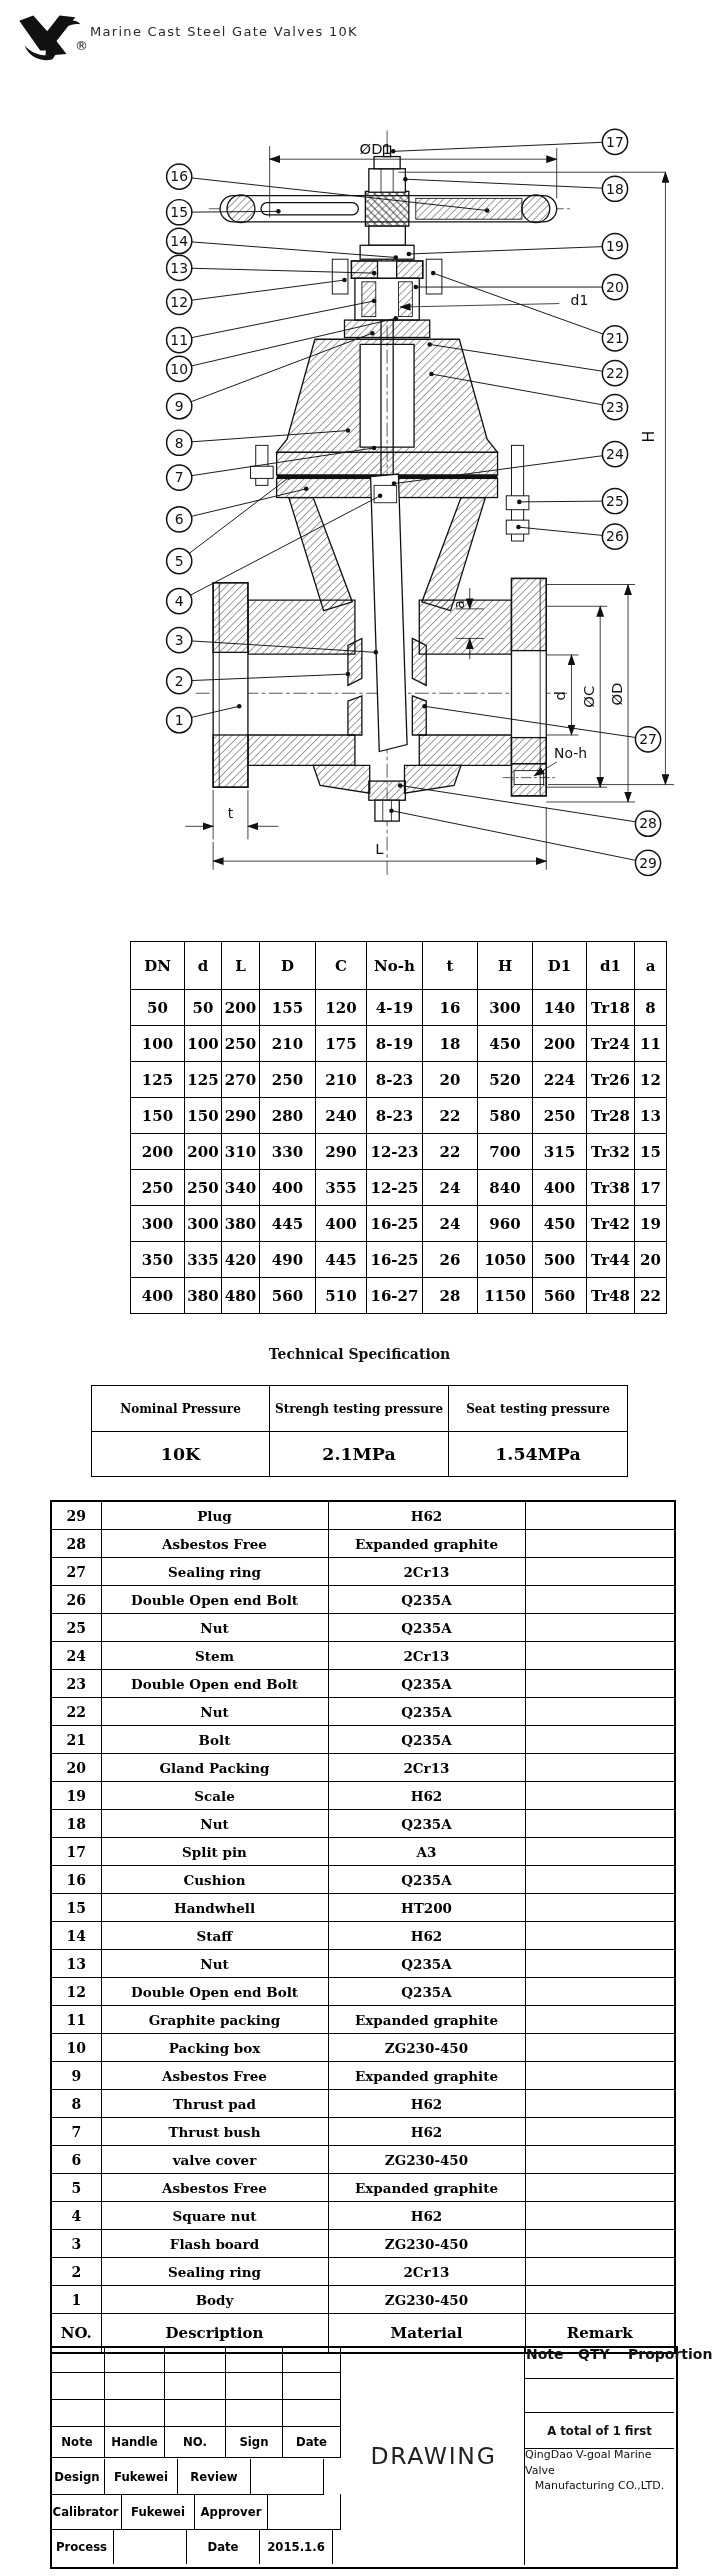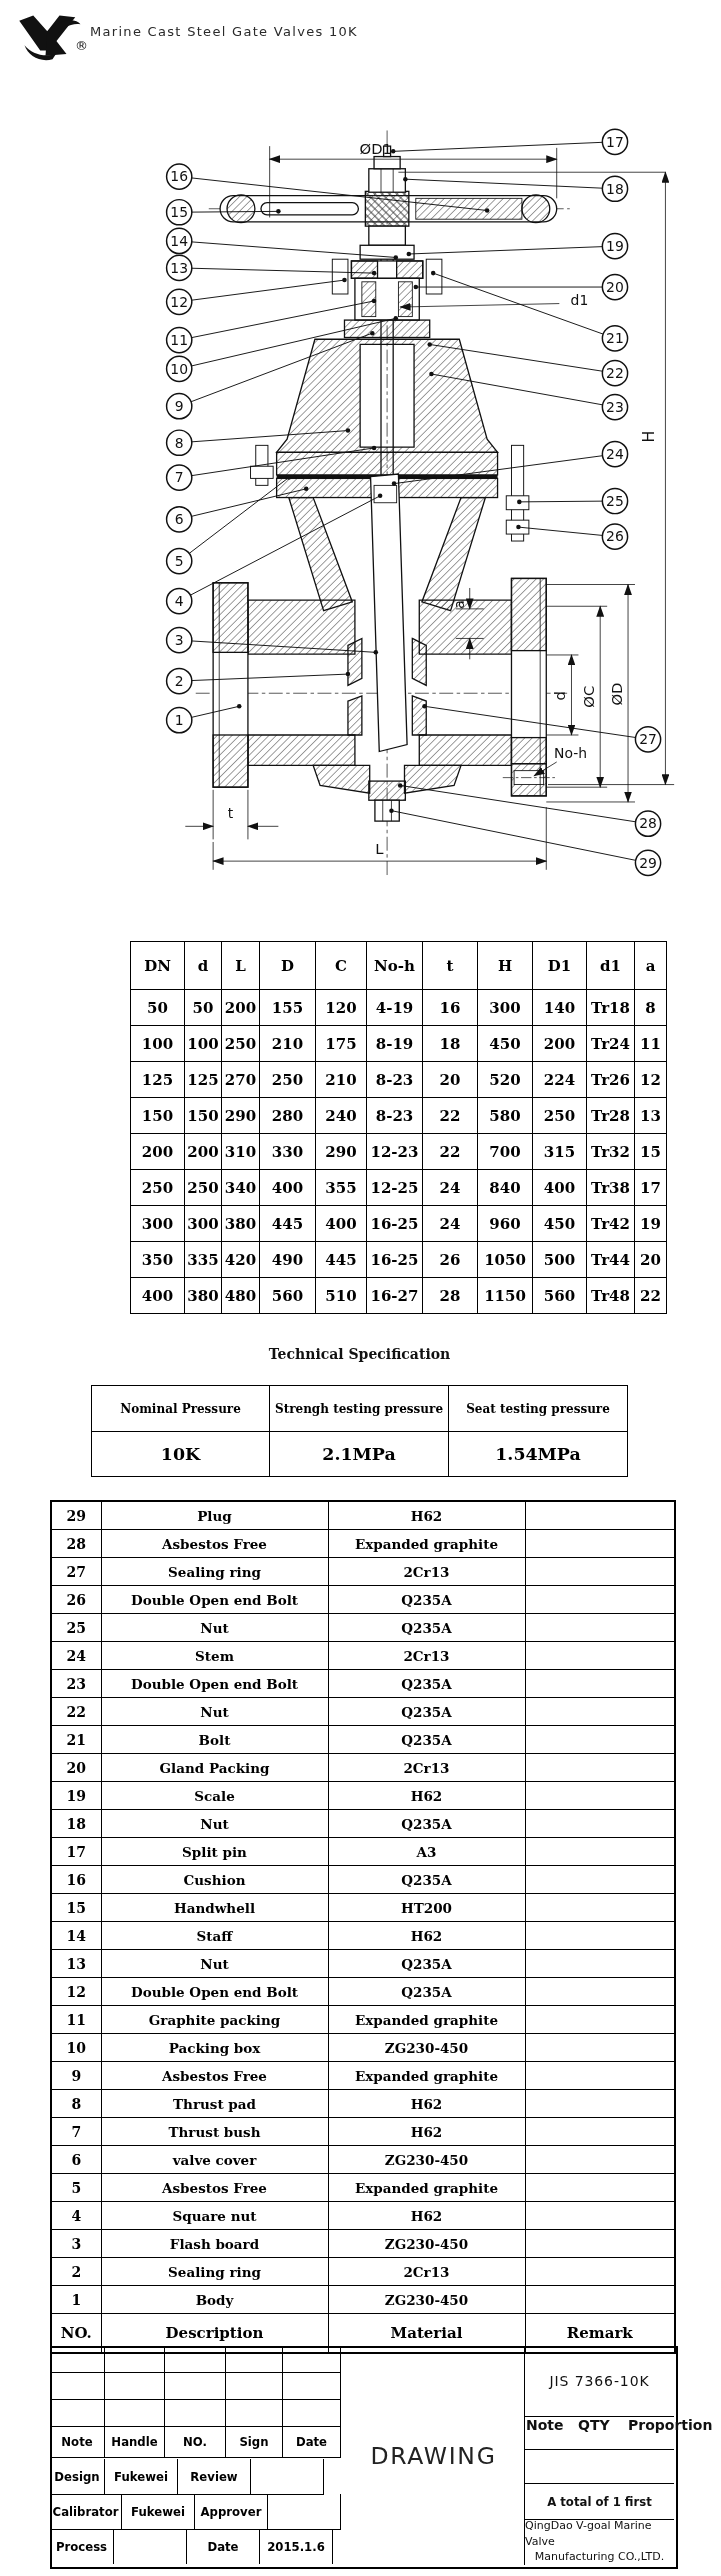--- a/index.html
+++ b/index.html
@@ -801,21 +801,20 @@
 <div class="tb cadfont" style="left:50px;top:2530px;width:291px;height:34px;font-weight:bold;">
   <div class="c" style="width:64px;border-bottom:none;">Process</div>
   <div class="c" style="width:73px;border-bottom:none;"></div>
   <div class="c" style="width:73px;border-bottom:none;">Date</div>
   <div class="c" style="width:73px;border-bottom:none;">2015.1.6</div>
 </div>
 
 <div class="abs cadfont" id="tb-drawing">DRAWING</div>
 
 <div class="abs cadfont" id="tb-right">
-  <div class="rrow" id="tb-jis">JIS 7366-10K</div>
   <div class="rrow" id="tb-qtyrow">
     <div class="c" style="width:52px;height:100%;font-weight:bold;">Note</div>
     <div class="c" style="width:50px;height:100%;font-weight:bold;">QTY</div>
     <div class="c" style="width:45px;height:100%;font-weight:bold;">Proportion</div>
   </div>
   <div class="rrow" id="tb-emptyrow">
     <div class="c" style="width:52px;height:100%"></div>
     <div class="c" style="width:50px;height:100%"></div>
     <div class="c" style="width:45px;height:100%"></div>
   </div>

